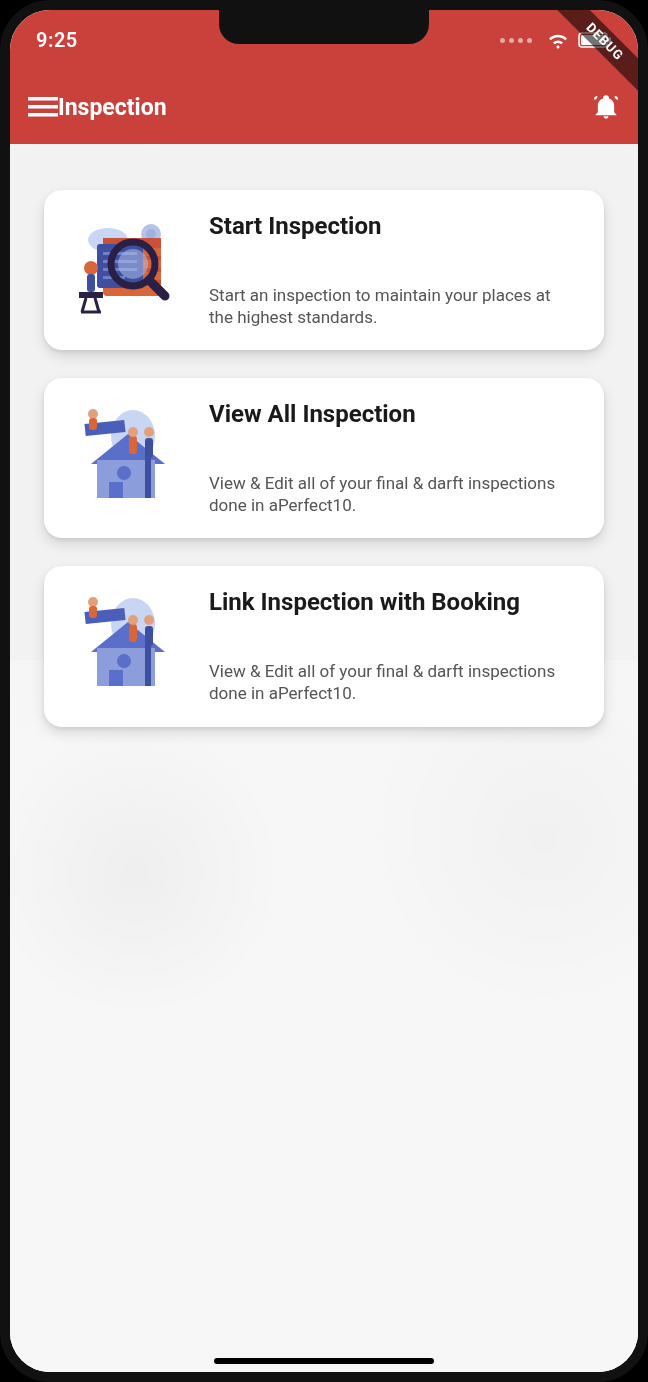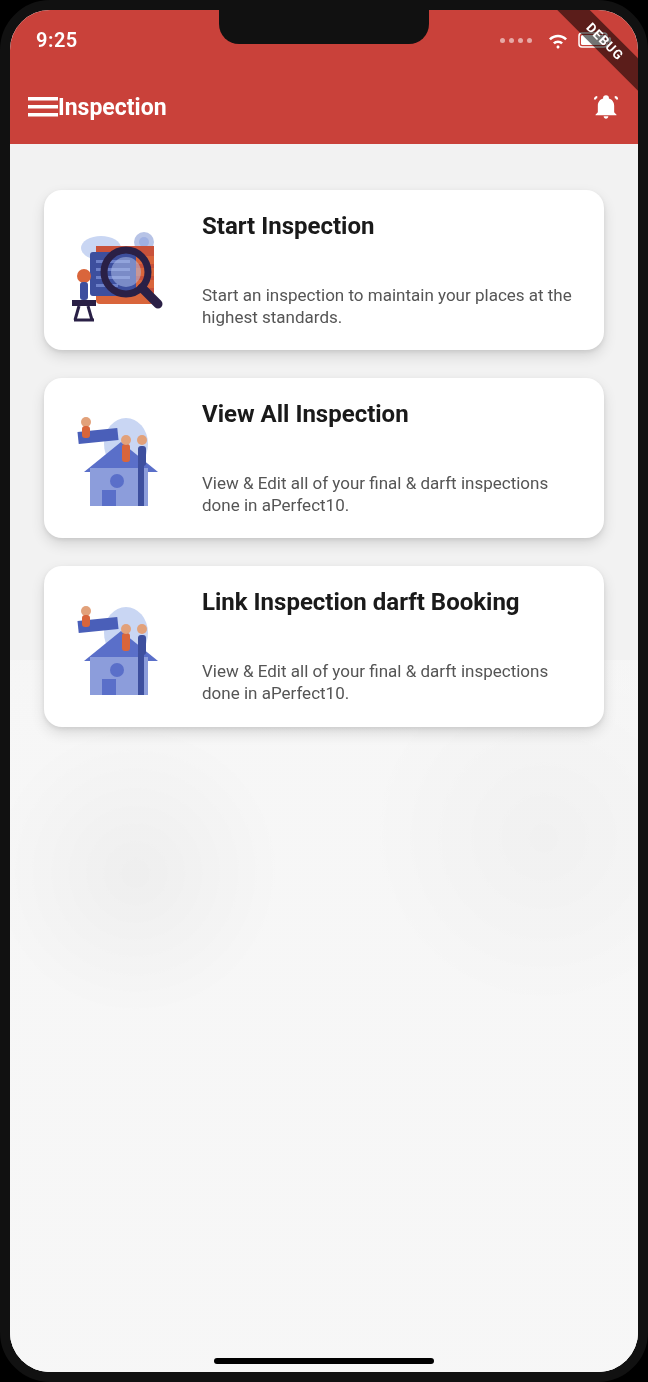--- a/index.html
+++ b/index.html
@@ -115,23 +115,23 @@
       position: relative;
       padding: 46px 34px;
       display: flex;
       flex-direction: column;
       gap: 28px;
     }
     .card {
       background: #fff;
       border-radius: 18px;
       box-shadow: 0 6px 14px rgba(0,0,0,0.12), 0 2px 4px rgba(0,0,0,0.08);
-      padding: 22px 22px;
-      display: flex;
-      align-items: flex-end;
+      padding: 22px 29px;
+      display: flex;
+      align-items: flex-start;
       gap: 24px;
       cursor: pointer;
     }
     .card-illus {
       width: 112px;
       height: 108px;
       flex-shrink: 0;
       display: flex;
       align-items: center;
       justify-content: center;
@@ -287,21 +287,21 @@
             <circle cx="20" cy="14" r="5" fill="#e2a17a"></circle>
             <rect x="16" y="18" width="8" height="12" rx="3" fill="#d9653b"></rect>
             <rect x="56" y="36" width="8" height="18" rx="3" fill="#d9653b"></rect>
             <circle cx="60" cy="32" r="5" fill="#e2a17a"></circle>
             <rect x="72" y="38" width="8" height="20" rx="3" fill="#3d4f9e"></rect>
             <circle cx="76" cy="32" r="5" fill="#e2a17a"></circle>
             <rect x="72" y="56" width="6" height="42" fill="#3d4f9e"></rect>
           </svg>
         </div>
         <div class="card-body">
-          <div class="card-title">Link Inspection darft Booking</div>
+          <div class="card-title">Link Inspection with Booking</div>
           <div class="card-desc">View &amp; Edit all of your final &amp; darft inspections done in aPerfect10.</div>
         </div>
       </div>
 
     </div>
   </div>
 
   <div class="home-indicator"></div>
 </div>
 

